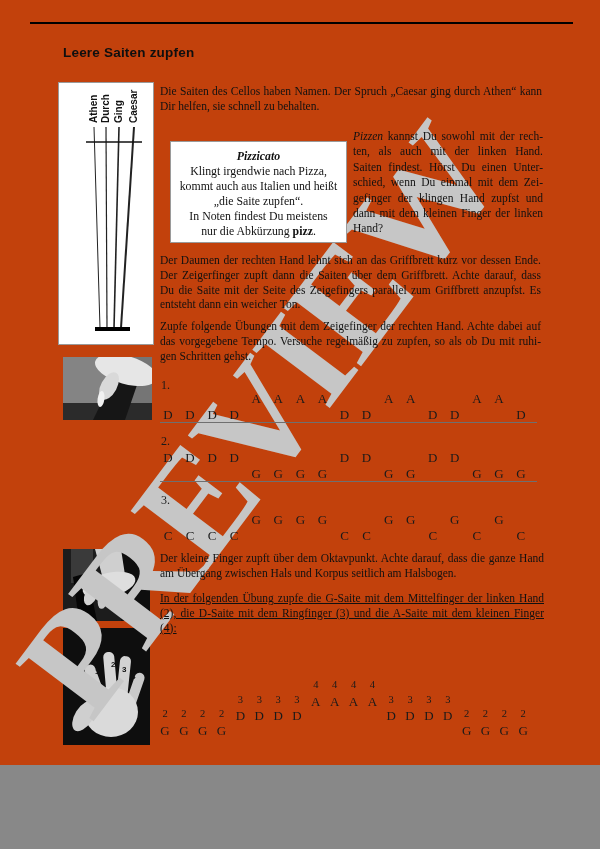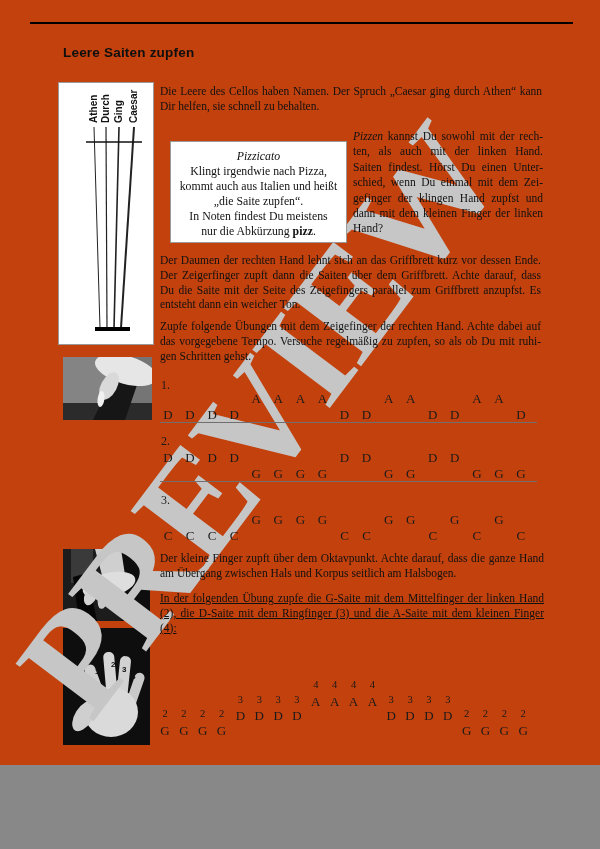--- a/index.html
+++ b/index.html
@@ -13,21 +13,21 @@
   #top-rule{left:30px;top:22px;width:543px;height:1.5px;background:#000;}
   
   #heading{left:63px;top:45px;font-family:"Liberation Sans",sans-serif;
     font-weight:bold;font-size:13.5px;letter-spacing:.2px;color:#0f0f0f;}
   
   #string-box{left:58px;top:82px;width:94px;height:261px;border:1.5px solid #9a9a9a;background:#fff;}
   
   #pizz-box{left:170px;top:141px;width:177px;height:102px;border:1px solid #9a9a9a;
     background:#fff;text-align:center;font-size:11.8px;line-height:15px;padding-top:7px;
     box-sizing:border-box;z-index:3;}
-  #pizz-title{font-weight:normal;font-style:italic;}
+  #pizz-title{font-weight:bold;font-style:italic;}
   
   .para{z-index:3;font-size:11.5px;line-height:14.8px;}
   .tline{white-space:nowrap;}
   .just{text-align:justify;text-align-last:justify;white-space:normal;}
   .lastline{text-align:left;}
   #intro{left:160px;top:84px;width:382px;line-height:15.4px;}
   #right-col{left:353px;top:129px;width:190px;line-height:15.4px;}
   #para-thumb{left:160px;top:253px;width:381px;}
   #para-pluck{left:160px;top:319px;width:381px;}
   #para-ex4{left:160px;top:551px;width:384px;}
@@ -71,21 +71,21 @@
       <line x1="35" y1="44" x2="41" y2="245" stroke="#222" stroke-width="1"></line>
       <line x1="47" y1="44" x2="48" y2="245" stroke="#222" stroke-width="1.2"></line>
       <line x1="60" y1="44" x2="55" y2="245" stroke="#222" stroke-width="1.6"></line>
       <line x1="75" y1="44" x2="62" y2="245" stroke="#222" stroke-width="2"></line>
       <line x1="27" y1="59" x2="83" y2="59" stroke="#111" stroke-width="1.5"></line>
       <rect x="36" y="244" width="35" height="4" fill="#000"></rect>
     </svg>
   </div>
 
   <div id="intro" class="abs para">
-      <div class="tline just">Die Leere des Cellos haben Namen. Der Spruch „Caesar ging durch Athen“ kann</div>
+      <div class="tline just">Die Saiten des Cellos haben Namen. Der Spruch „Caesar ging durch Athen“ kann</div>
       <div class="tline lastline">Dir helfen, sie schnell zu behalten.</div>
     </div>
 
   <div id="pizz-box" class="abs">
     <div id="pizz-title">Pizzicato</div>
     <div>
         <div class="tline">Klingt irgendwie nach Pizza,</div>
         <div class="tline">kommt auch aus Italien und heißt</div>
         <div class="tline">„die Saite zupfen“.</div>
         <div class="tline">In Noten findest Du meistens</div>

